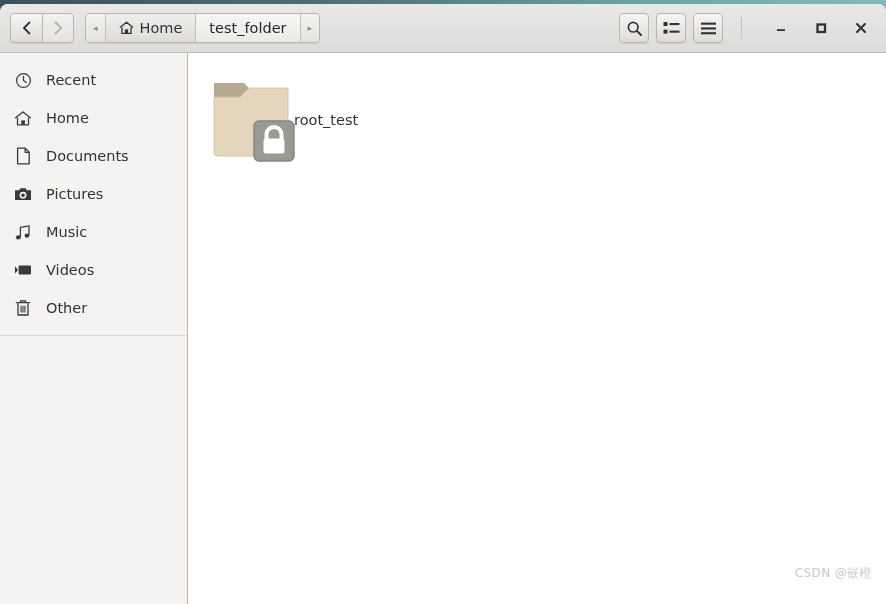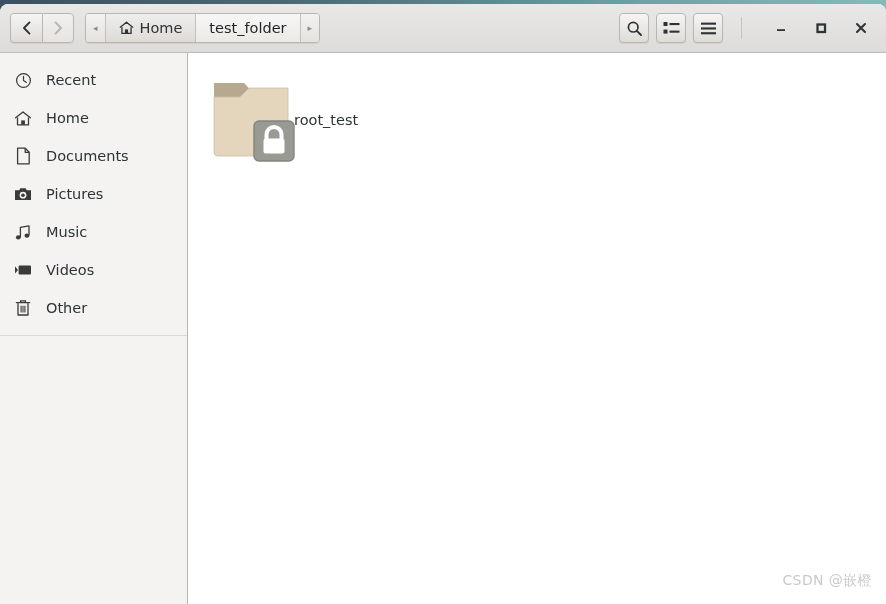--- a/index.html
+++ b/index.html
@@ -201,22 +201,22 @@
   .file-label {
     margin-top: 4px;
     font-size: 14.5px;
     color: #2e3436;
     white-space: nowrap;
   }
 
   #watermark {
     position: absolute;
     right: 14px;
-    bottom: 14px;
-    font-size: 14px;
+    bottom: 22px;
+    font-size: 12px;
     color: #c9c9c9;
     letter-spacing: .4px;
     user-select: none;
   }
 </style>
 </head>
 <body>
 
 <div id="window">
 

